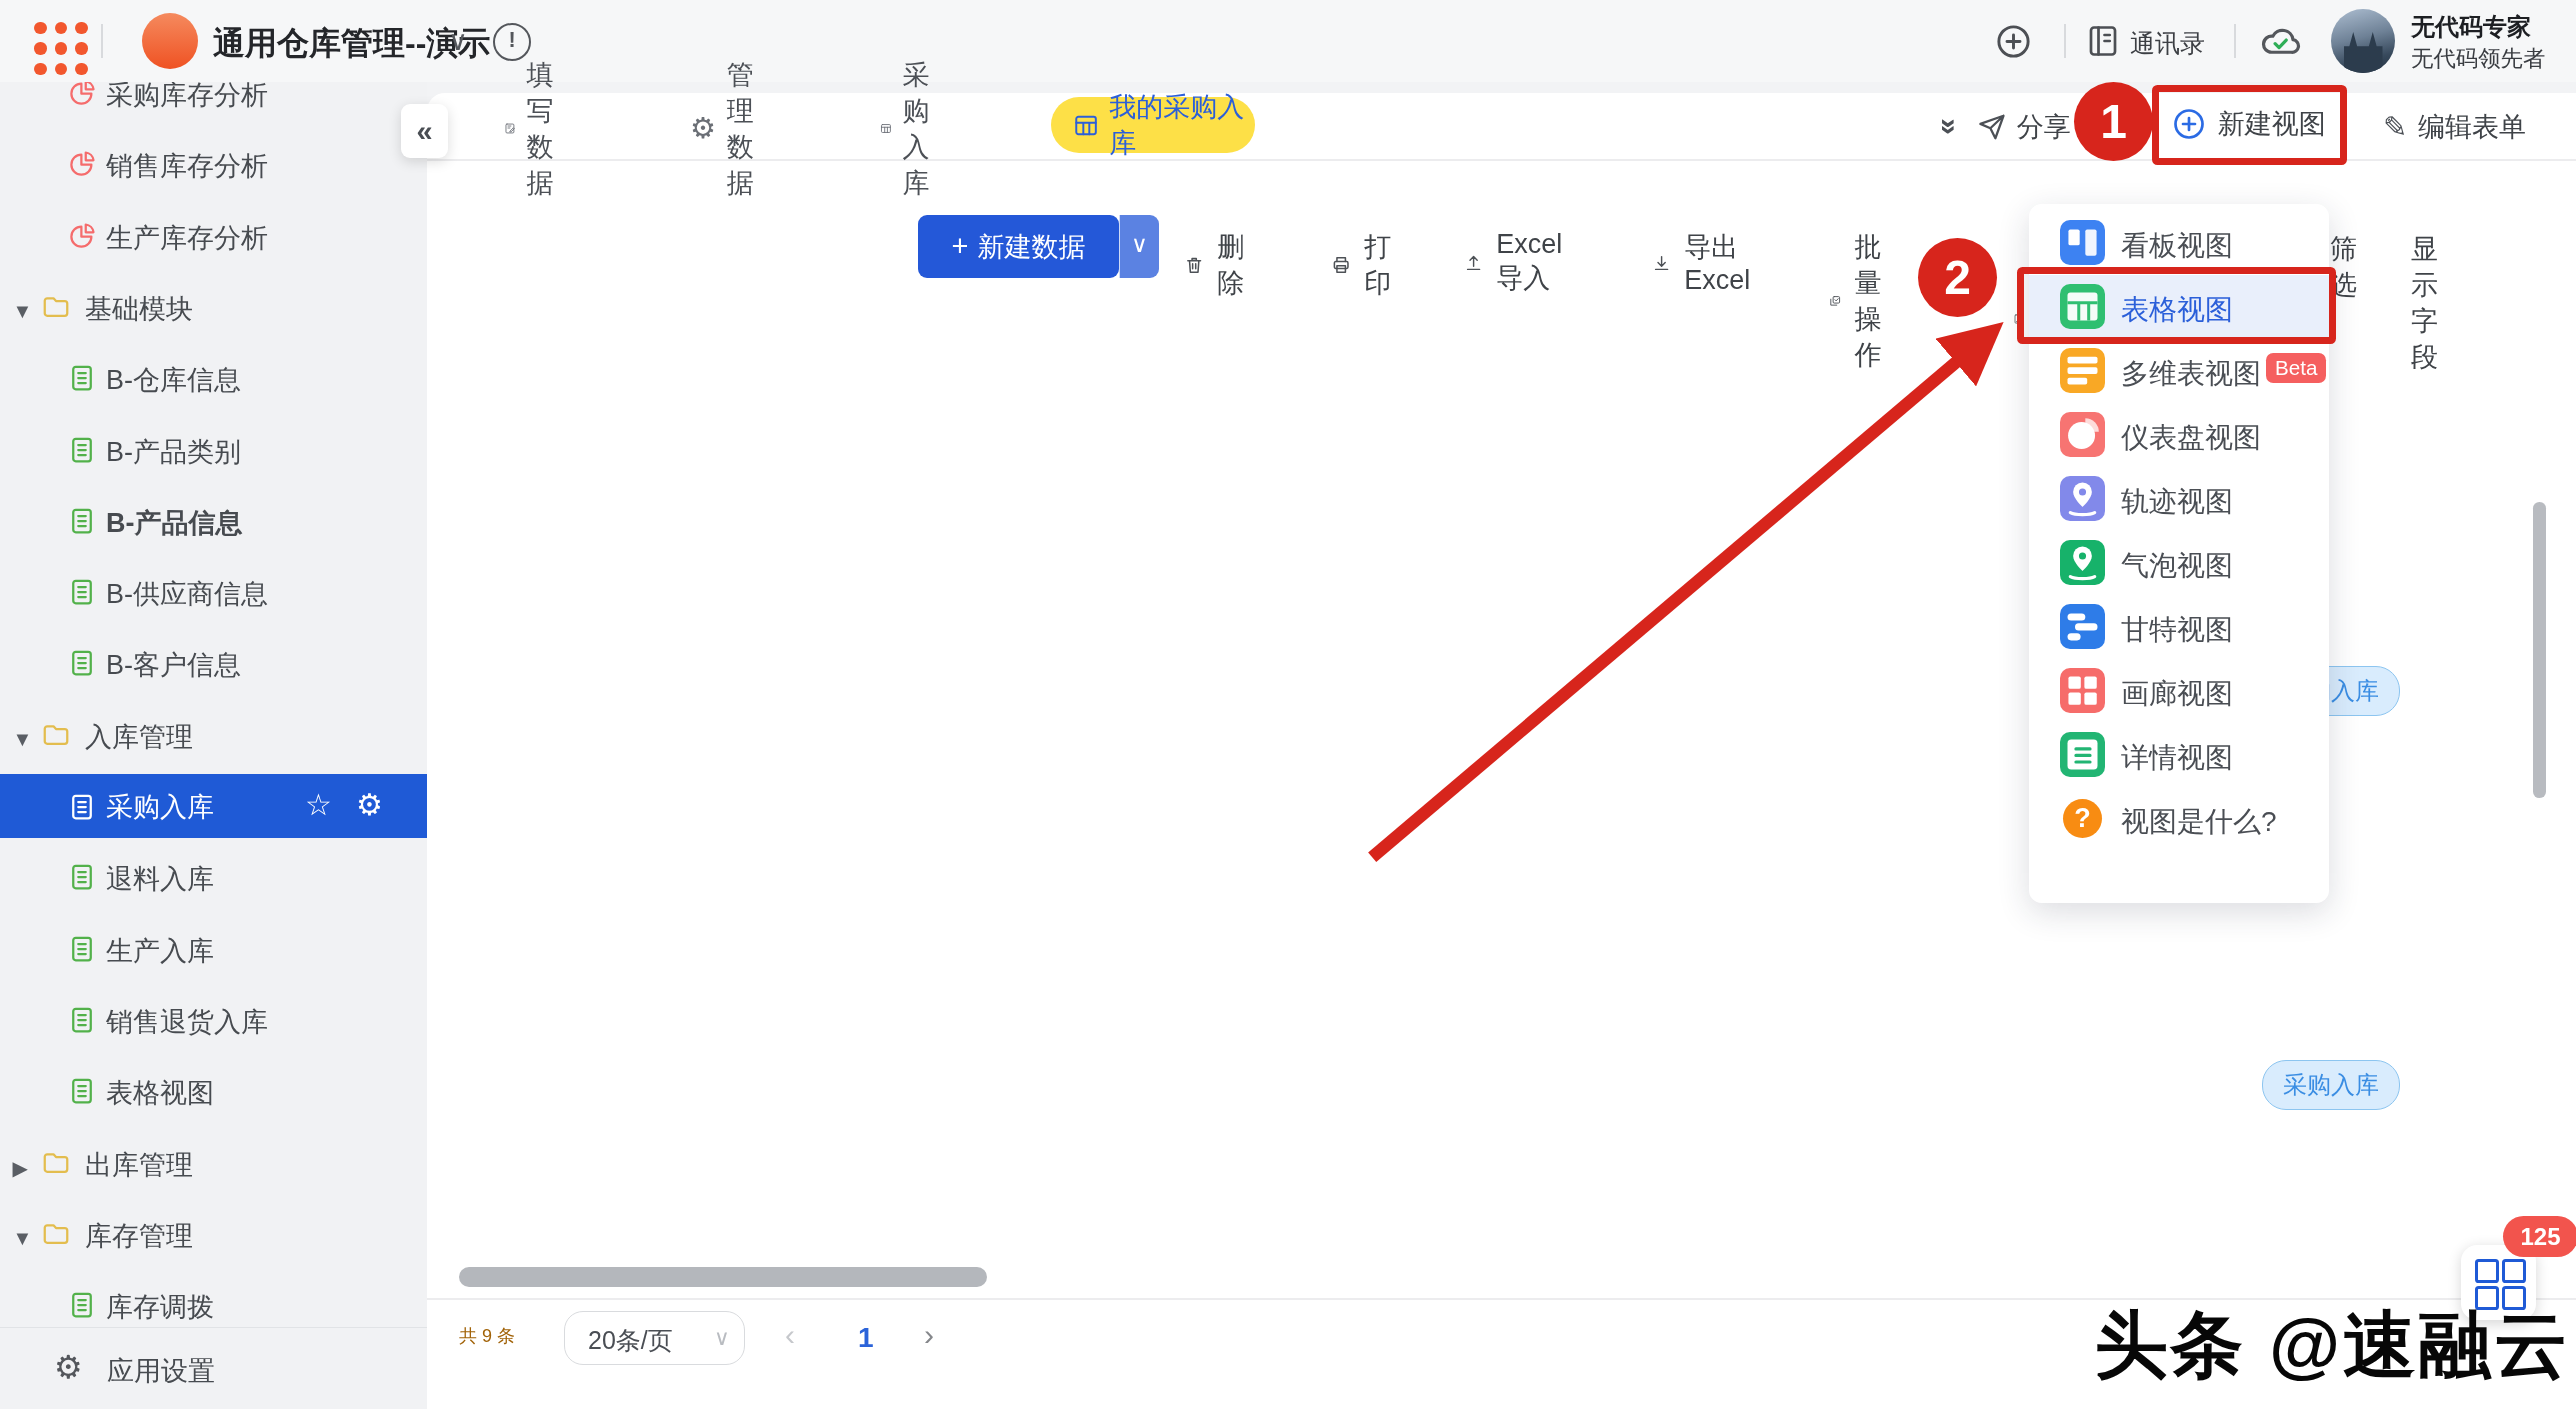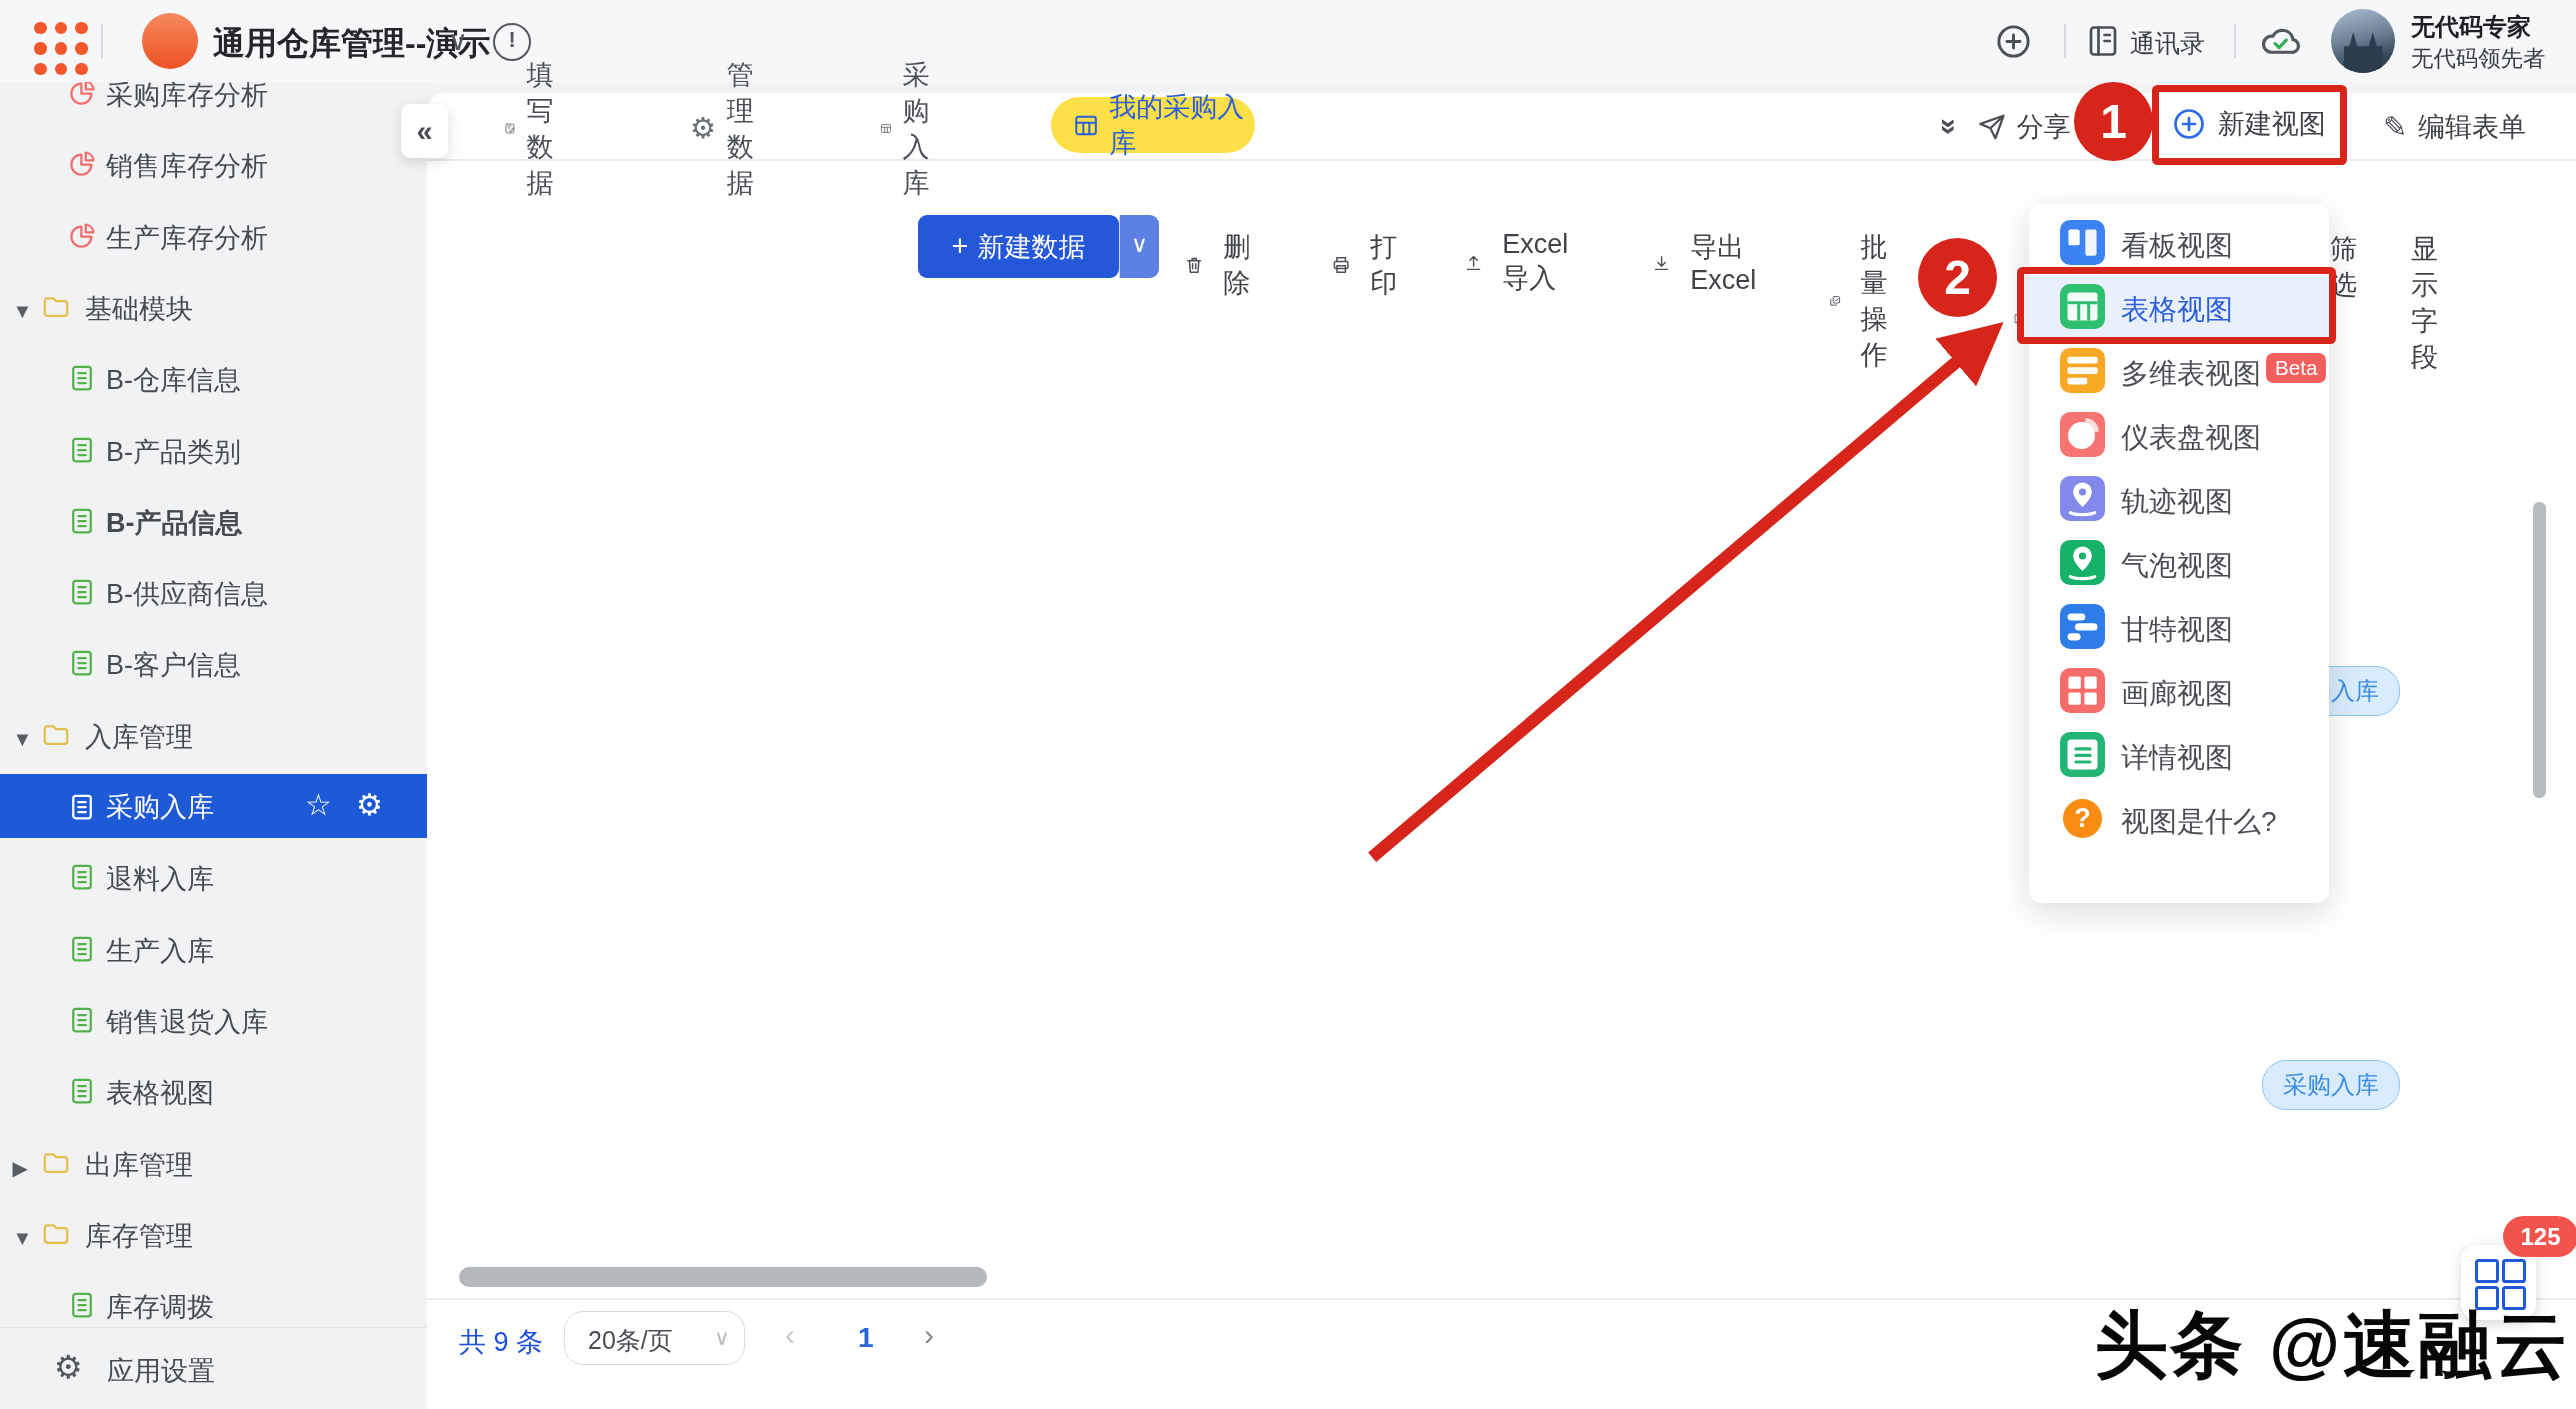--- a/index.html
+++ b/index.html
@@ -48,40 +48,40 @@
   .tab.active{background:#fde047;border-radius:29px;color:#2b5fd9;justify-content:flex-end;}
   .tab.active .ic{color:#2b5fd9;}
   .tbar-action{z-index:6;display:flex;align-items:center;gap:10.7px;font-size:27px;color:#3f4348;}
   .tbar-action .ic{width:30px;height:30px;color:#4c5056;}
   
   #btn-new-data{left:918px;top:215px;width:201px;height:63px;background:#2458d8;border-radius:9px;
     color:#fff;font-size:27px;text-align:center;line-height:63px;z-index:6;}
   #btn-new-data-arrow{left:1119px;top:215px;width:39px;height:63px;background:#5b82e2;
     border-radius:0 9px 9px 0;border-left:1.8px solid rgba(255,255,255,.7);
     color:#fff;text-align:center;line-height:59px;font-size:23px;z-index:6;}
-  .tool-btn{z-index:6;display:flex;align-items:center;gap:19px;font-size:27px;color:#3f4348;top:229px;}
+  .tool-btn{z-index:6;display:flex;align-items:center;gap:13px;font-size:27px;color:#3f4348;top:229px;}
   .tool-btn .ic{width:30px;height:30px;color:#4d5156;}
   .tool-right{z-index:6;font-size:27px;color:#3f4348;top:231px;}
   
   .tcell{position:absolute;font-size:25px;color:#45494e;white-space:nowrap;}
   .thead-lbl{font-weight:600;color:#43474d;}
   .vline{position:absolute;width:1.8px;background:#e9ebef;}
   .hline{position:absolute;height:1.8px;background:#e9ebef;}
   .sort{position:absolute;width:14.3px;height:27px;}
   .sort i{position:absolute;left:0;width:0;height:0;border-left:7.2px solid transparent;border-right:7.2px solid transparent;}
   .sort .up{top:1.8px;border-bottom:9px solid #c7cbd2;}
   .sort .dn{bottom:1.8px;border-top:9px solid #c7cbd2;}
   .cbx{position:absolute;width:27px;height:27px;border:1.8px solid #d2d5da;border-radius:5.4px;background:#fff;}
   .tag-pill{position:absolute;width:136px;height:48px;border-radius:24px;background:#d9ecfd;
     border:1.8px solid #8cc5f0;color:#3a8de3;font-size:24px;text-align:center;line-height:48px;z-index:8;}
   #vscroll{left:2533px;top:502px;width:12.5px;height:296px;border-radius:6.3px;background:#b8bbc0;z-index:9;}
   #hscroll{left:459px;top:1267px;width:528px;height:20px;border-radius:10px;background:#b4b7bc;z-index:9;}
   
   #pag-border{left:427px;top:1298px;width:2149px;height:1.8px;background:#ececee;z-index:6;}
-  .pag-txt{z-index:6;font-size:27px;color:#1d4ed8;}
+  .pag-txt{z-index:6;font-size:18px;color:#a16207;}
   #page-size-box{left:564px;top:1311px;width:179px;height:52px;border:1.8px solid #d9dbde;border-radius:19px;z-index:6;background:#fff;}
   #page-size-box .val{position:absolute;left:23px;top:11.6px;font-size:25px;color:#4a4e54;}
   #page-size-box .chev{position:absolute;right:14.3px;top:12.5px;font-size:21.5px;color:#b9bcc1;}
   
   #view-menu{left:2029px;top:204px;width:300px;height:699px;background:#fff;border-radius:12.5px;
     box-shadow:0 9px 32px rgba(30,40,60,.16);z-index:50;}
   #menu-notch{left:2236px;top:192px;width:23px;height:23px;background:#fff;transform:rotate(45deg);z-index:49;}
   .menu-item{position:absolute;left:0;width:300px;height:63px;z-index:51;}
   .menu-item.active{background:#e9effb;}
   .menu-item .mi-ic{position:absolute;left:31px;top:9px;width:45px;height:45px;border-radius:10px;}

